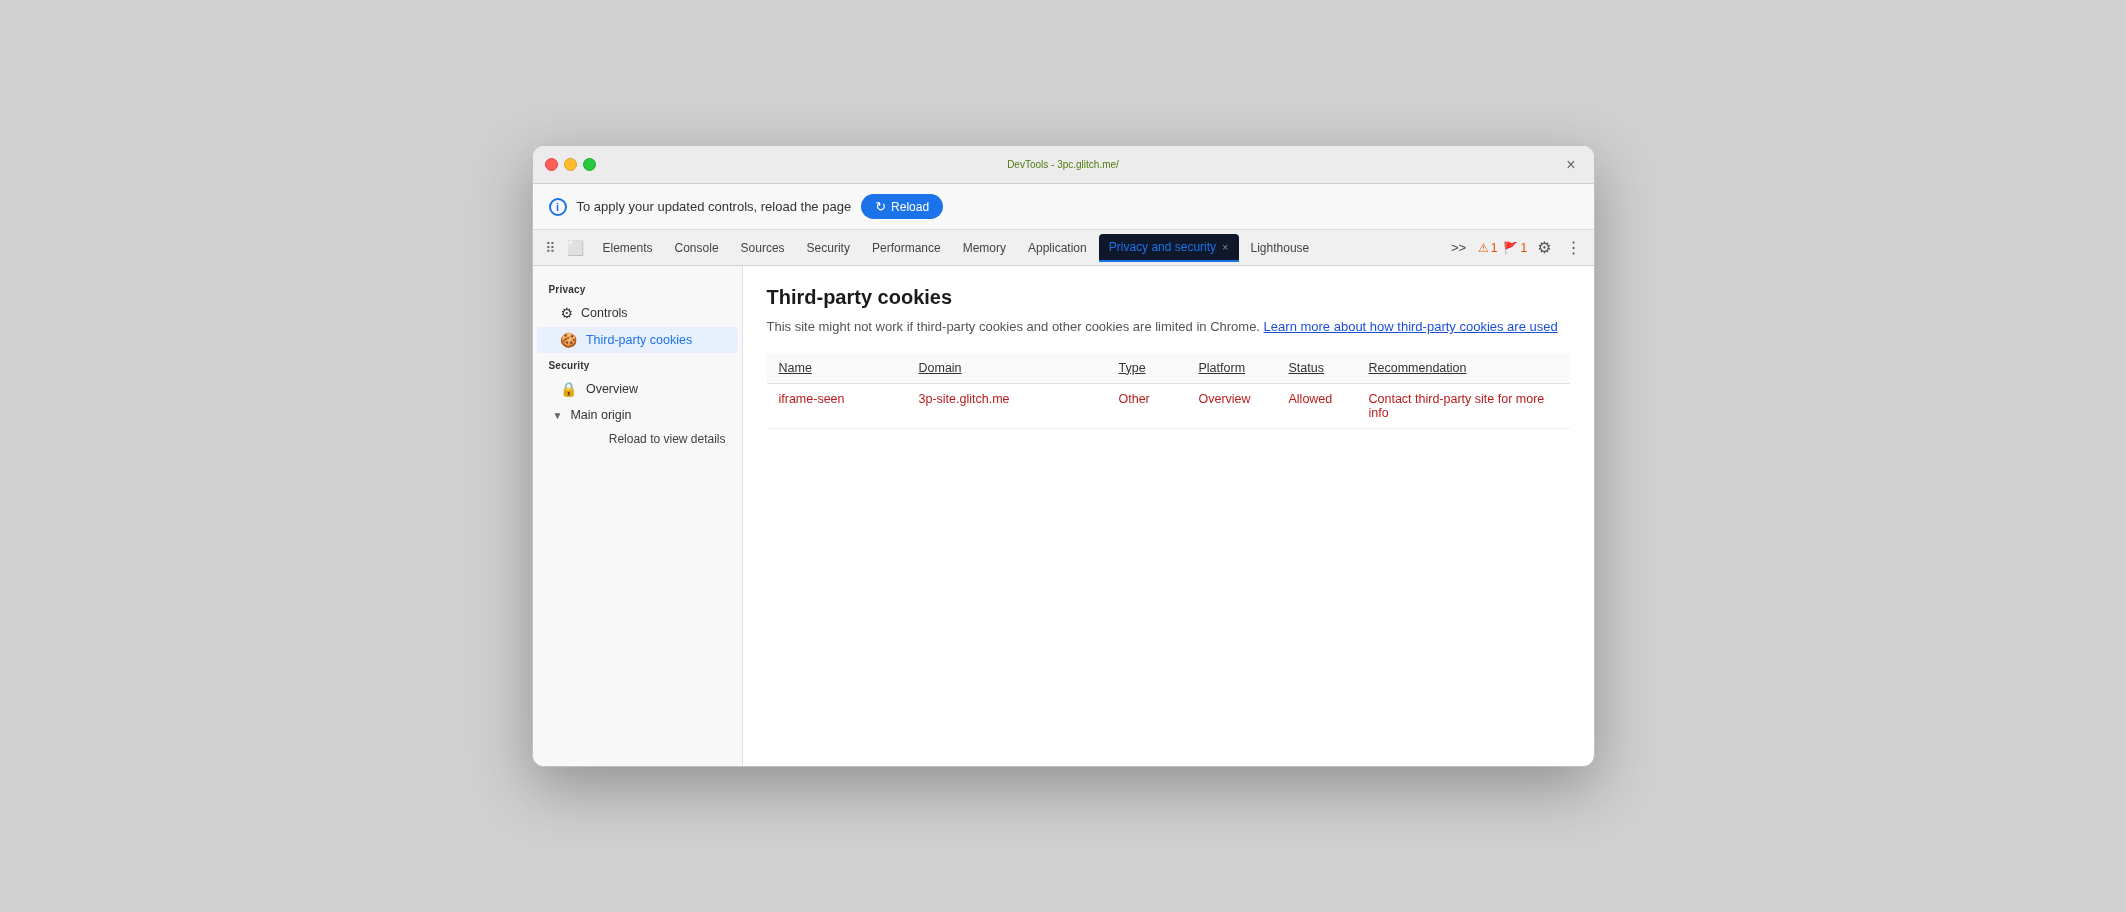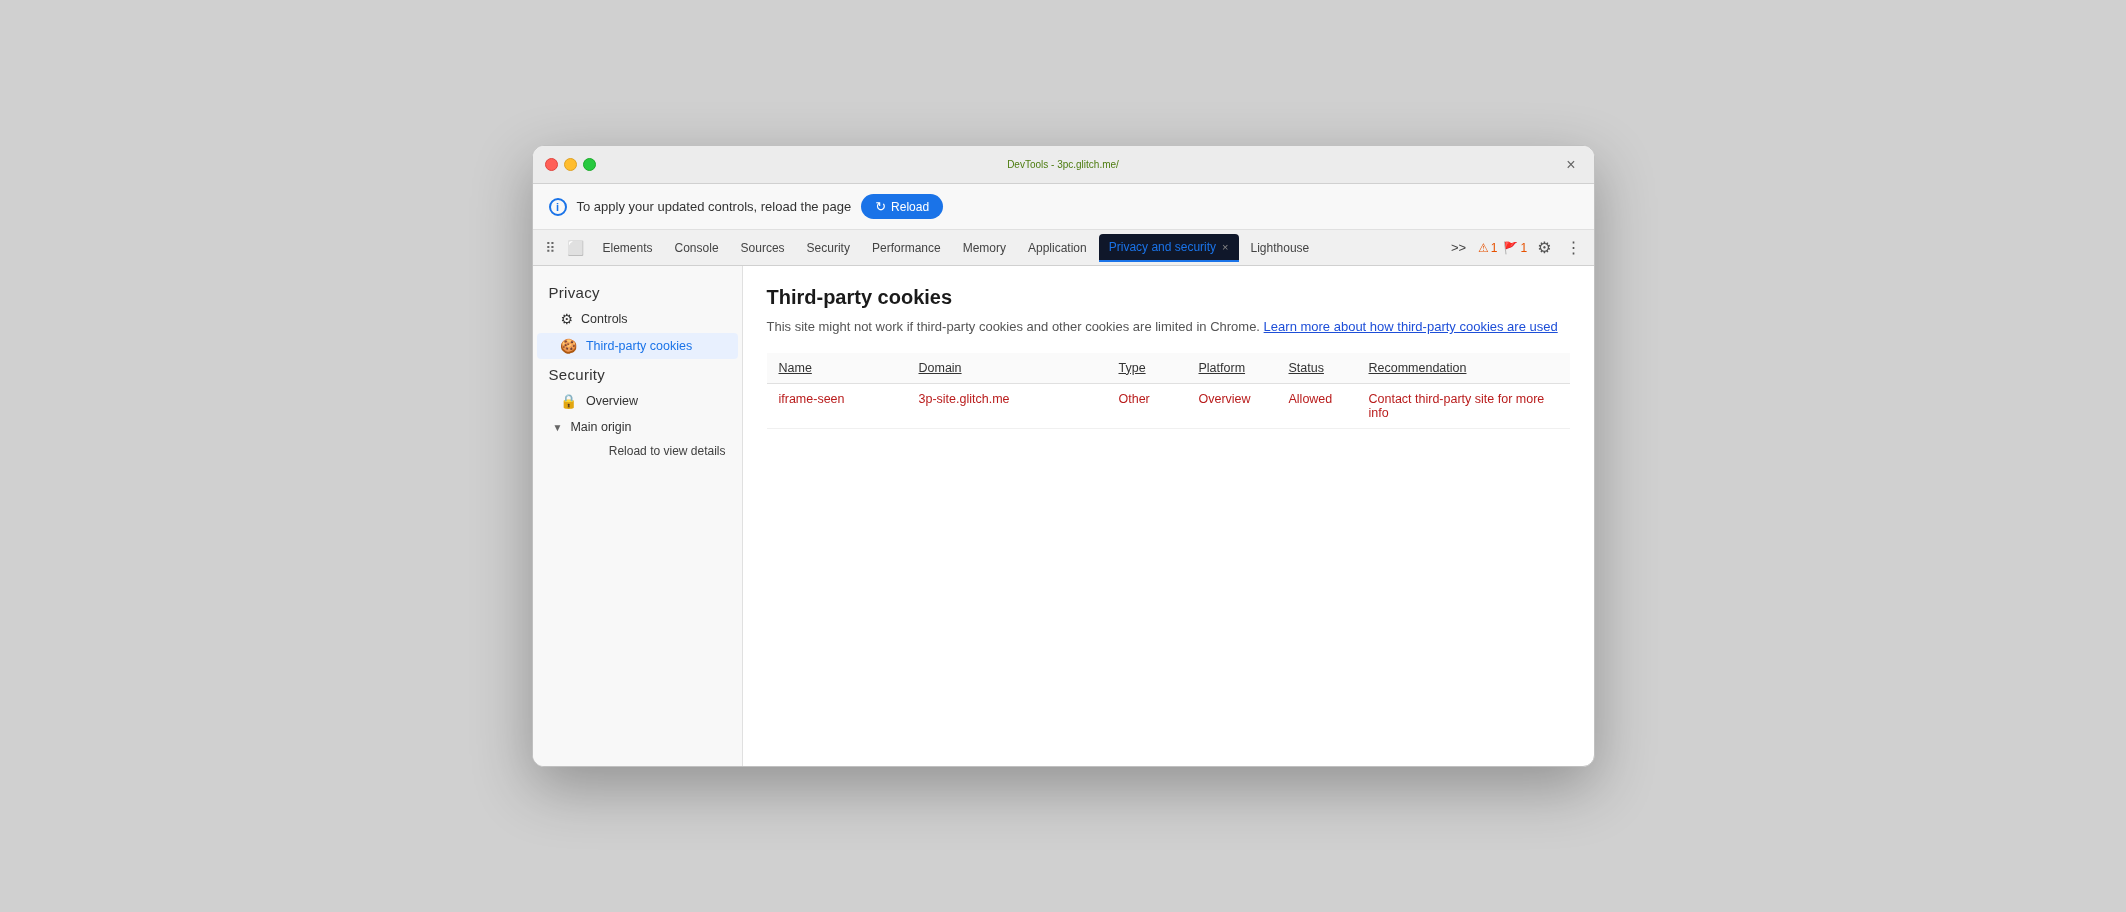--- a/index.html
+++ b/index.html
@@ -173,22 +173,22 @@
       min-height: 500px;
     }
     .sidebar {
       width: 210px;
       background: #f8f8f8;
       border-right: 1px solid #e0e0e0;
       padding: 12px 0;
       flex-shrink: 0;
     }
     .sidebar-section-title {
-      font-size: 15px;
-      font-weight: 400;
+      font-size: 10px;
+      font-weight: 700;
       color: #333;
       padding: 6px 16px 4px;
       letter-spacing: 0.02em;
     }
     .sidebar-item {
       display: flex;
       align-items: center;
       gap: 8px;
       padding: 5px 16px 5px 24px;
       font-size: 12.5px;

